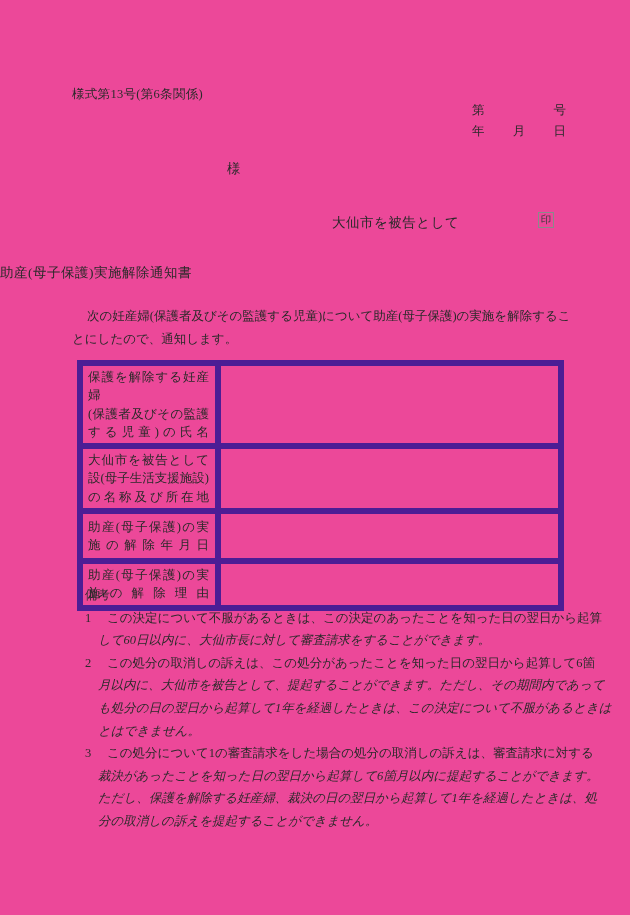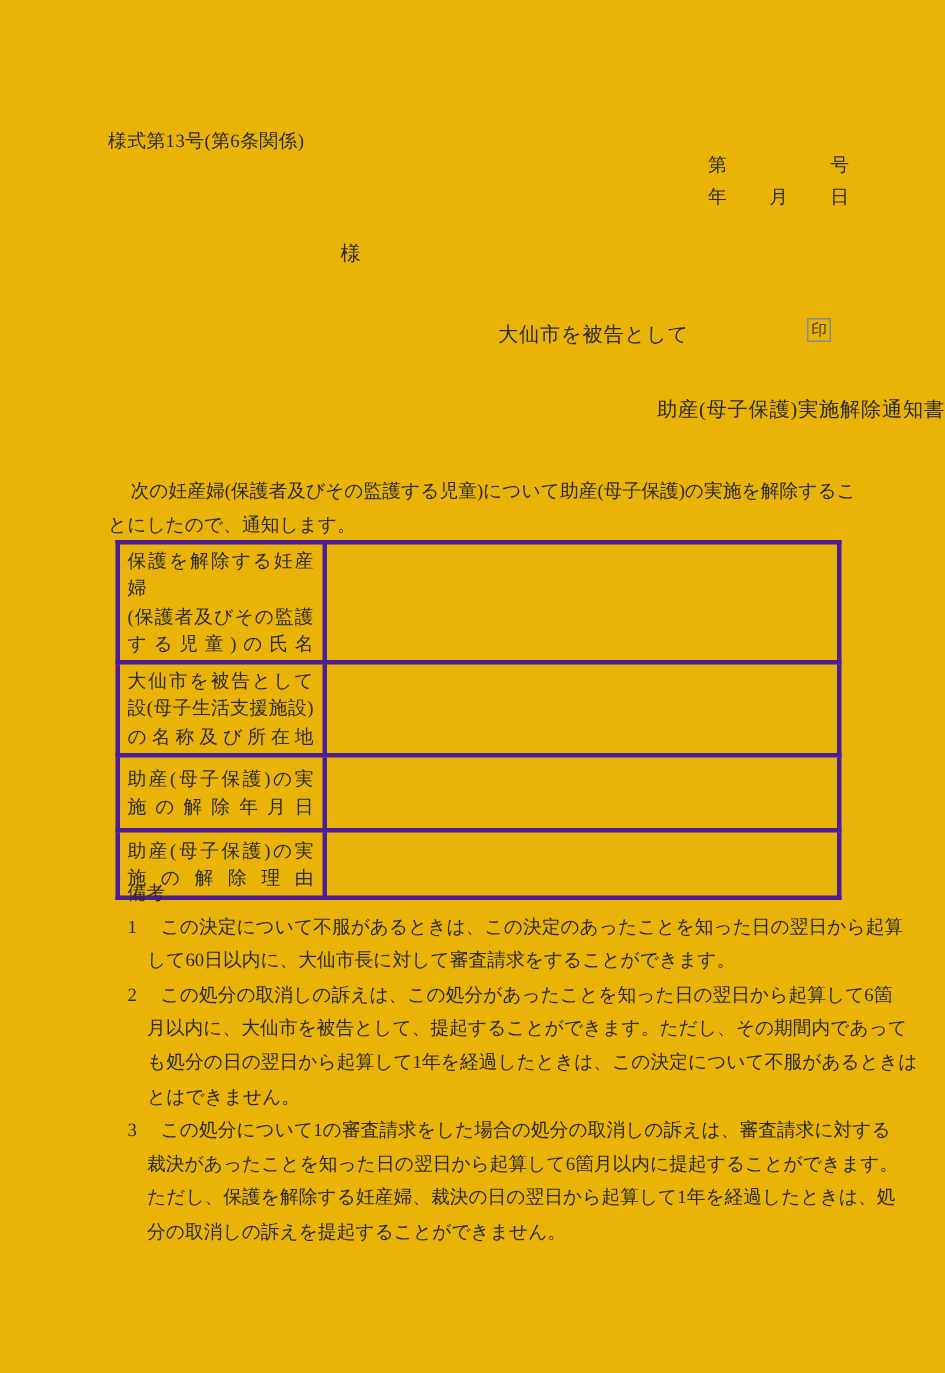--- a/index.html
+++ b/index.html
@@ -1,55 +1,55 @@
 <!DOCTYPE html>
 <html lang="ja"><head>
 <meta charset="utf-8">
 <style>
   * { margin: 0; padding: 0; box-sizing: border-box; }
   html, body { background: #e9e9e9; }
   .page {
     position: relative;
     width: 630px;
     height: 915px;
-    background: #eab308;
+    background: #ec4899;
     color: #2a2a2a;
     font-family: "Liberation Serif", "DejaVu Serif", serif;
     font-size: 12.5px;
     overflow: hidden;
   }
   .form-number { position: absolute; left: 72px; top: 86px; letter-spacing: 0.3px; white-space: nowrap; }
   .doc-number  { position: absolute; left: 472px; top: 102px; width: 94px; display: flex; justify-content: space-between; }
   .date-line   { position: absolute; left: 472px; top: 123px; width: 94px; display: flex; justify-content: space-between; }
   .recipient   { position: absolute; left: 227px; top: 160px; font-size: 13.5px; }
   .sender      { position: absolute; left: 332px; top: 214px; font-size: 13.5px; letter-spacing: 0.5px; white-space: nowrap; }
   .seal-box {
     position: absolute; left: 538px; top: 212px;
     width: 16px; height: 16px;
     border: 1px solid #8a8a8a;
     display: flex; align-items: center; justify-content: center;
     font-size: 10.5px; color: #3a3a3a;
   }
-  .doc-title { position: absolute; left: 0; top: 264px; width: 630px; text-align: right; font-size: 13.5px; letter-spacing: 0.5px; }
-  .body-para { position: absolute; left: 72px; top: 316px; width: 486px; }
+  .doc-title { position: absolute; left: 0; top: 264px; width: 630px; text-align: left; font-size: 13.5px; letter-spacing: 0.5px; }
+  .body-para { position: absolute; left: 72px; top: 305px; width: 486px; }
   .body-para .line { line-height: 22.5px; white-space: nowrap; }
   .body-para .line.indent { padding-left: 15px; }
 
   .main-table { position: absolute; left: 77px; top: 360px; border-collapse: collapse; table-layout: fixed; width: 481px; }
-  .main-table td { border: 3px solid #4c1d95; vertical-align: middle; }
+  .main-table td { border: 6px solid #4c1d95; vertical-align: middle; }
   .main-table td.label { width: 138px; padding: 2px 6px 2px 5px; }
   .main-table td.value { width: 343px; }
   .label .lline { line-height: 18.3px; text-align: justify; text-align-last: justify; }
   tr.r1, tr.r2 { height: 56px; }
   tr.r3 { height: 50px; }
   tr.r4 { height: 45px; }
 
   .notes { position: absolute; left: 73px; top: 584px; width: 490px; }
   .notes .nline { line-height: 22.6px; white-space: nowrap; margin-left: 12px; }
-  .notes .cont { padding-left: 13px; }
+  .notes .cont { padding-left: 13px; font-style: italic; }
   .note-num { display: inline-block; width: 22px; }
 </style>
 </head>
 <body>
 
 <div class="page">
 
   <div class="form-number">様式第13号(第6条関係)</div>
 
   <div class="doc-number">

